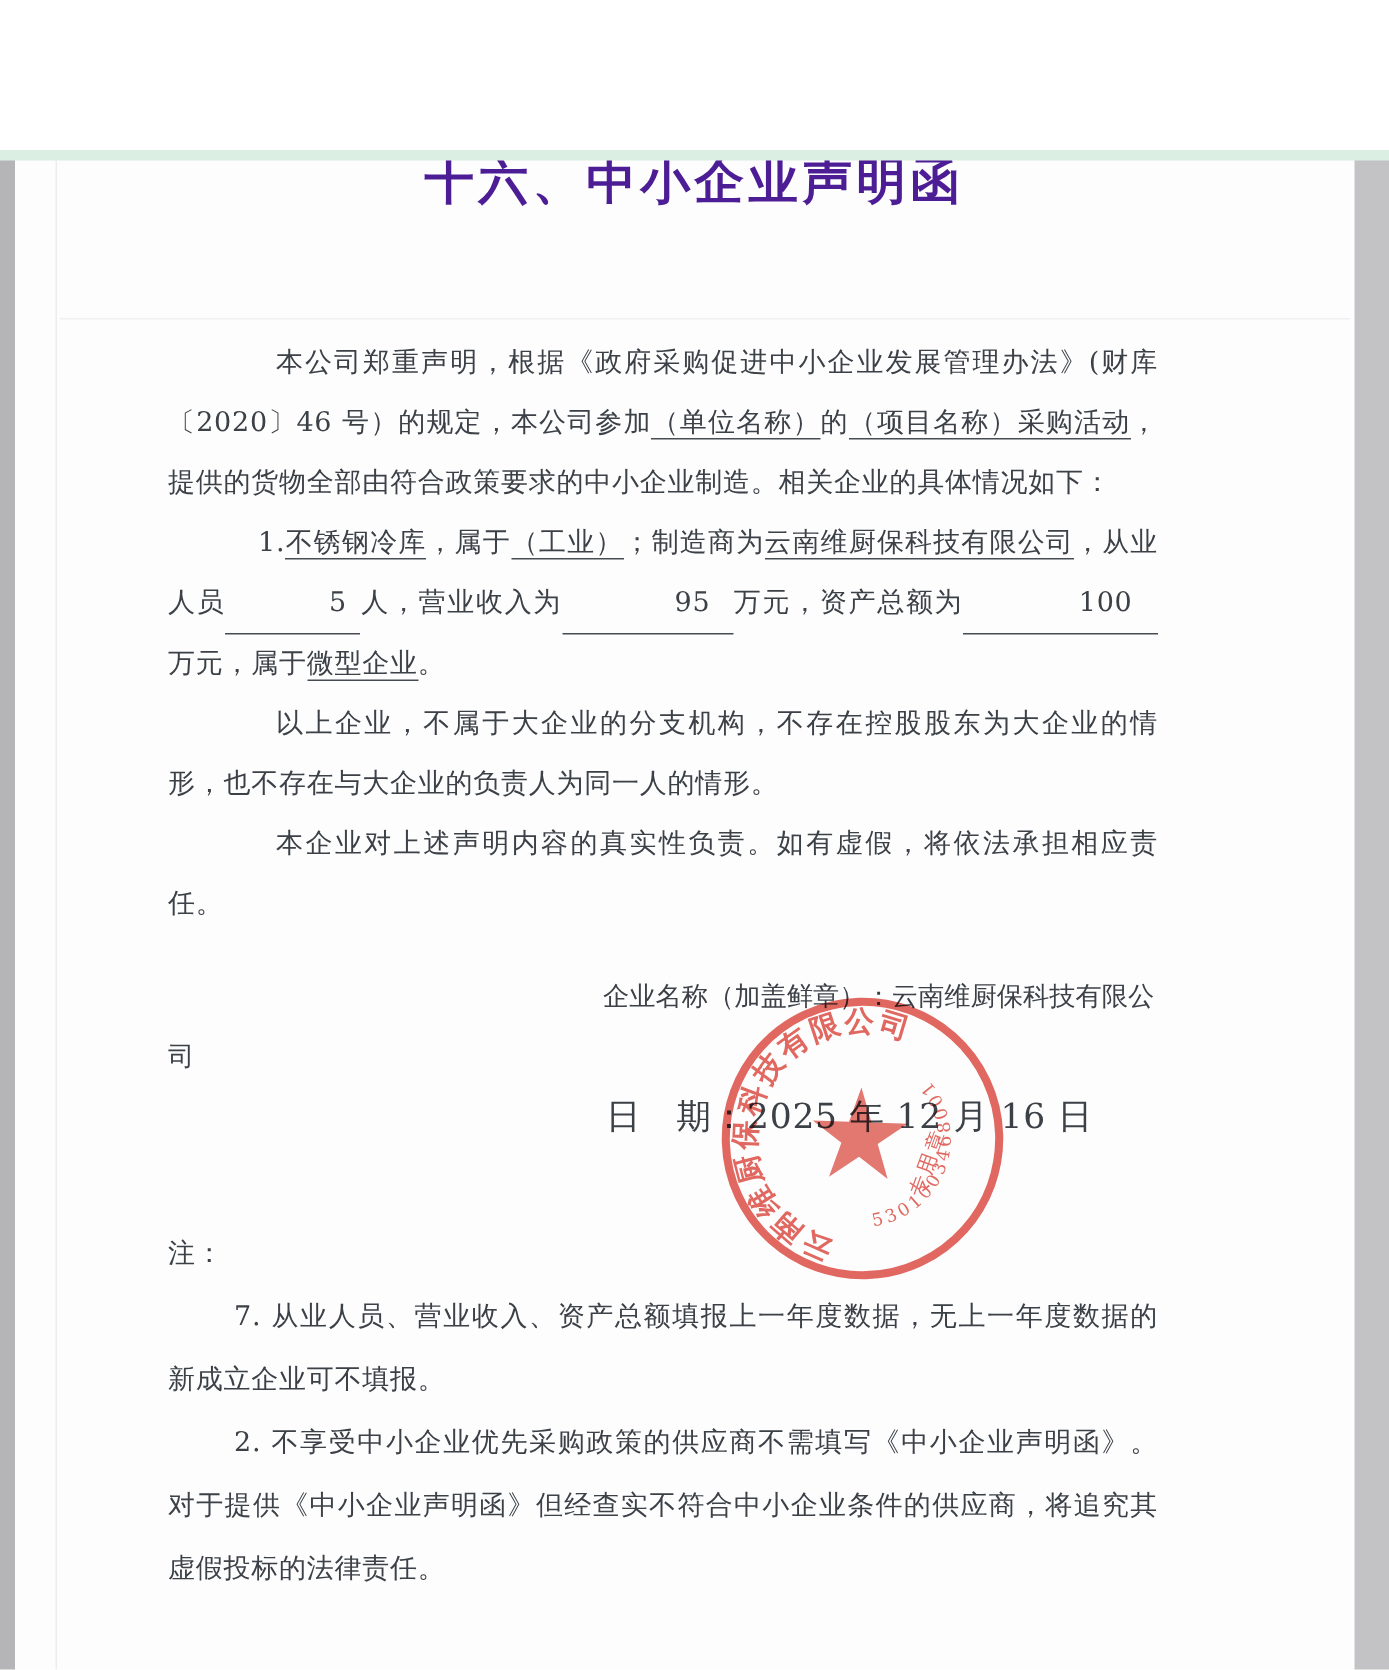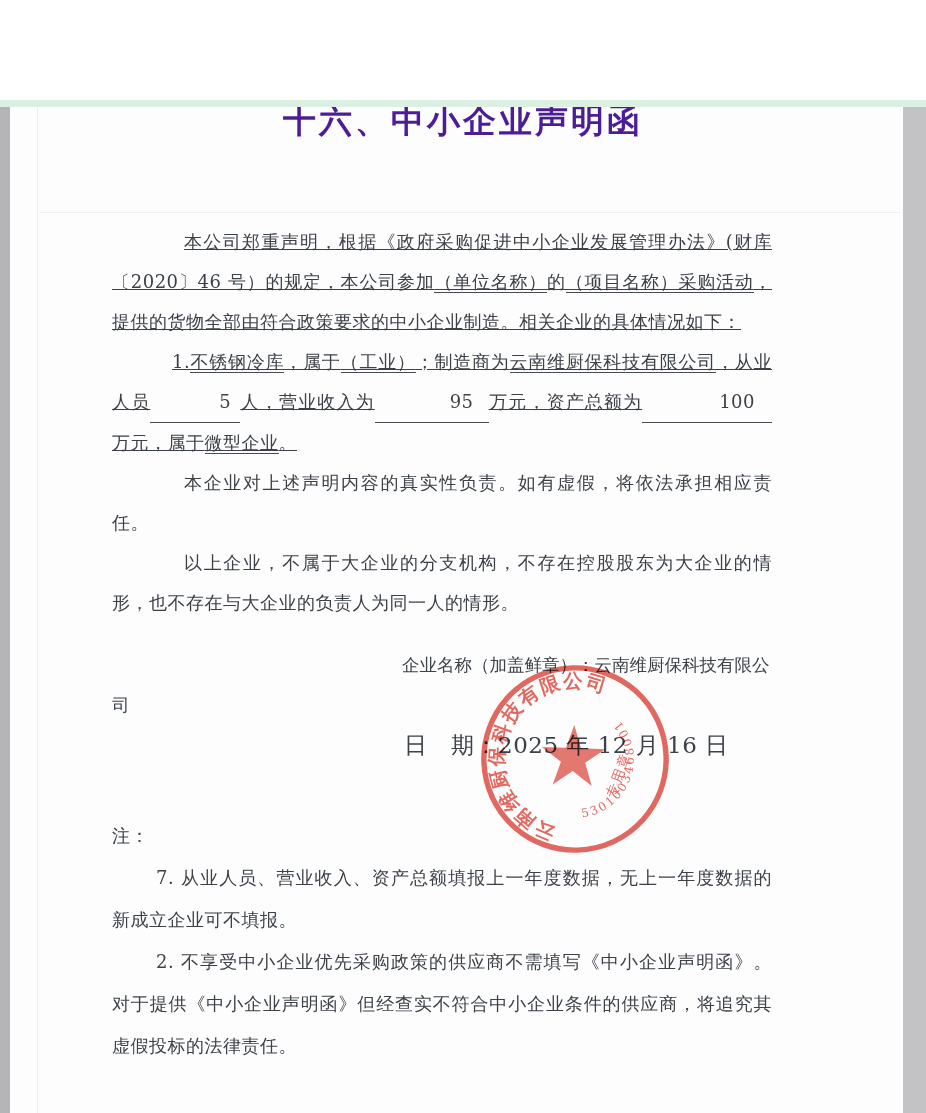--- a/index.html
+++ b/index.html
@@ -30,21 +30,21 @@
     color:#4c1d95;
   }
   .content{
     position:relative;
     width:660px;margin:0 0 0 112px;
     font-size:18px;line-height:40px;
     letter-spacing:0.5px;
     text-align:justify;
   }
   .content p{margin:0;}
-  .blk1{margin-top:80px;text-decoration:underline;}
+  .blk1{margin-top:80px;}
   .indent-p{text-indent:72px;}
   .indent-item{text-indent:60px;}
   .blk2{margin-top:28px;}
   .u{border-bottom:1px solid #474c52;}
   .blank{border-bottom:1px solid #474c52;display:inline-block;text-align:center;}
   .blank-sm{padding:0 9px;}
   .blank-md{padding:0 15px;}
   .blank-lg{padding:0 17px;}
 
   .signature{
@@ -90,22 +90,22 @@
 
   <h1 class="page-title">十六、中小企业声明函</h1>
 
   <div class="content">
 
     <div class="blk1">
       <p class="indent-p"><span>本公司郑重声明，根据《政府采购促进中小企业发展管理办法》(财库〔2020〕46 号）的规定，本公司参加</span><span class="u">（单位名称）</span><span>的</span><span class="u">（项目名称）采购活动</span><span>，提供的货物全部由符合政策要求的中小企业制造。相关企业的具体情况如下：</span></p>
       <p class="indent-item"><span>1.</span><span class="u">不锈钢冷库</span><span>，属于</span><span class="u">（工业）</span><span>；制造商为</span><span class="u">云南维厨保科技有限公司</span><span>，从业人员</span><span class="blank blank-sm">5</span><span>人，营业收入为</span><span class="blank blank-md">95</span><span>万元，资产总额为</span><span class="blank blank-lg">100</span><span>万元，属于</span><span class="u">微型企业</span><span>。</span></p>
     </div>
 
+    <p class="indent-p blk2">以上企业，不属于大企业的分支机构，不存在控股股东为大企业的情形，也不存在与大企业的负责人为同一人的情形。</p>
     <p class="indent-p">本企业对上述声明内容的真实性负责。如有虚假，将依法承担相应责任。</p>
-    <p class="indent-p blk2">以上企业，不属于大企业的分支机构，不存在控股股东为大企业的情形，也不存在与大企业的负责人为同一人的情形。</p>
 
     <div class="signature">
       <span class="sig-wrap-line">企业名称（加盖鲜章）：云南维厨保科技有限公</span>
       <span class="sig-wrap-tail">司</span>
     </div>
     <p class="dateline">日　期：2025 年 12 月 16 日</p>
 
     <div class="notes">
       <p class="note-header">注：</p>
       <p class="note-item">7. 从业人员、营业收入、资产总额填报上一年度数据，无上一年度数据的新成立企业可不填报。</p>

